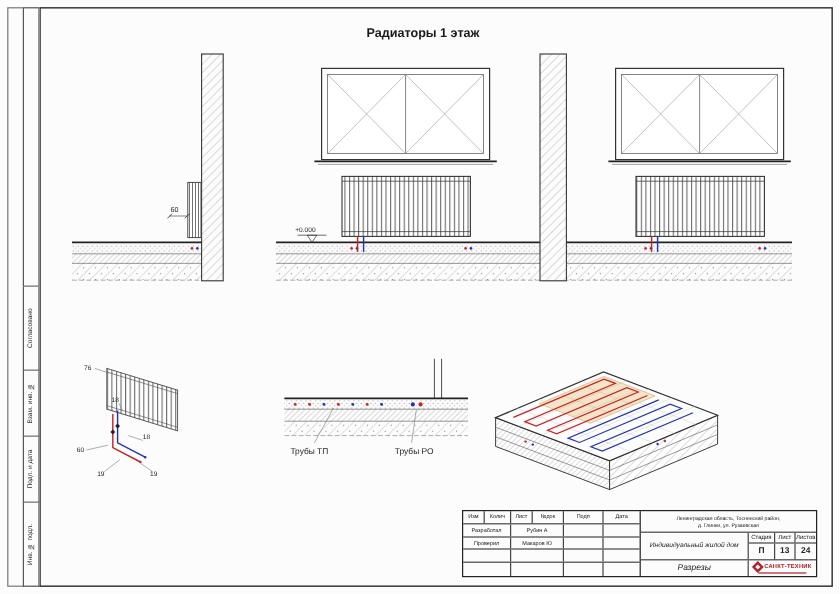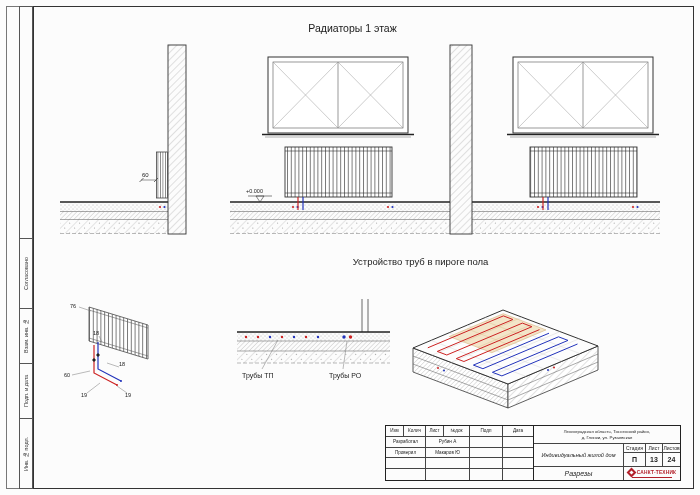--- a/index.html
+++ b/index.html
@@ -5,21 +5,21 @@
   * { margin:0; padding:0; box-sizing:border-box; }
   html,body { width:700px; height:495px; }
   body { font-family:"Liberation Sans", sans-serif; background:#e8e8e8; }
   .paper { position:relative; width:700px; height:495px; background:#fcfcfc; overflow:hidden; }
   .outer-frame { position:absolute; left:6px; top:6px; width:688px; height:483px; border:1px solid #777; }
   .content-frame { position:absolute; left:33px; top:6px; width:661px; height:483px; border:1.3px solid #333; }
   .side-strip { position:absolute; left:19px; width:14px; border:1px solid #555; border-top:none; background:#fcfcfc; }
   .side-strip.first { border-top:1px solid #555; }
   .vlabel { writing-mode:vertical-rl; transform:rotate(180deg); font-size:5.5px; color:#333;
             display:flex; align-items:center; justify-content:center; width:100%; height:100%; white-space:nowrap; }
-  .heading { position:absolute; font-weight:normal; color:#1a1a1a; text-align:center; }
+  .heading { position:absolute; font-weight:bold; color:#1a1a1a; text-align:center; }
   .h-main { font-size:10.5px; }
   .h-sub  { font-size:9.5px; }
   svg { position:absolute; }
   svg text { font-family:"Liberation Sans", sans-serif; fill:#222; }
 
   
   .tblock { position:absolute; left:385px; top:425px; width:296px; height:56px; border:1.5px solid #222;
             display:flex; background:#fcfcfc; font-size:5px; color:#222; }
   .tb-left { width:150px; border-right:1.2px solid #222; display:grid; grid-template-rows:repeat(5,1fr); }
   .tb-row { display:flex; border-bottom:0.8px solid #444; }
@@ -90,21 +90,20 @@
     <div class="vlabel">Взам. инв. №</div>
   </div>
   <div class="side-strip" style="top:364px; height:55px;">
     <div class="vlabel">Подп. и дата</div>
   </div>
   <div class="side-strip" style="top:419px; height:70px;">
     <div class="vlabel">Инв. № подл.</div>
   </div>
 
   <div class="heading h-main" style="left:280px; top:22px; width:145px;">Радиаторы 1 этаж</div>
-  <div class="heading h-sub" style="left:328px; top:256px; width:185px;">Устройство труб в пироге пола</div>
 
   <svg style="left:40px; top:40px;" width="630" height="205" viewBox="0 0 630 205">
 
     <g>
       <rect x="20" y="163.5" width="125" height="8" fill="url(#p-dots)"></rect>
       <rect x="20" y="171.5" width="125" height="8" fill="url(#p-hatch2)"></rect>
       <rect x="20" y="179.5" width="125" height="14" fill="url(#p-earth)"></rect>
       <line x1="20" y1="162" x2="145" y2="162" stroke="#222" stroke-width="1.6"></line>
       <line x1="20" y1="171.5" x2="145" y2="171.5" stroke="#555" stroke-width="0.5"></line>
       <line x1="20" y1="179.5" x2="145" y2="179.5" stroke="#555" stroke-width="0.5"></line>

